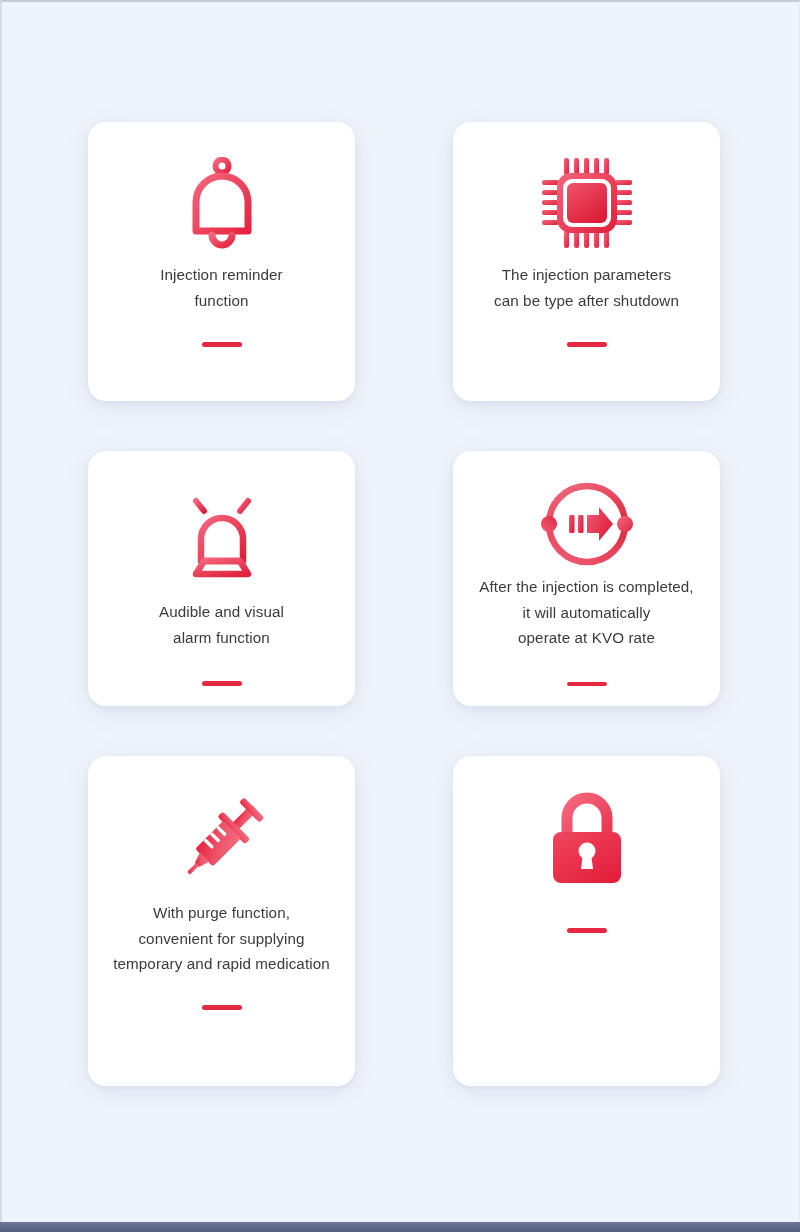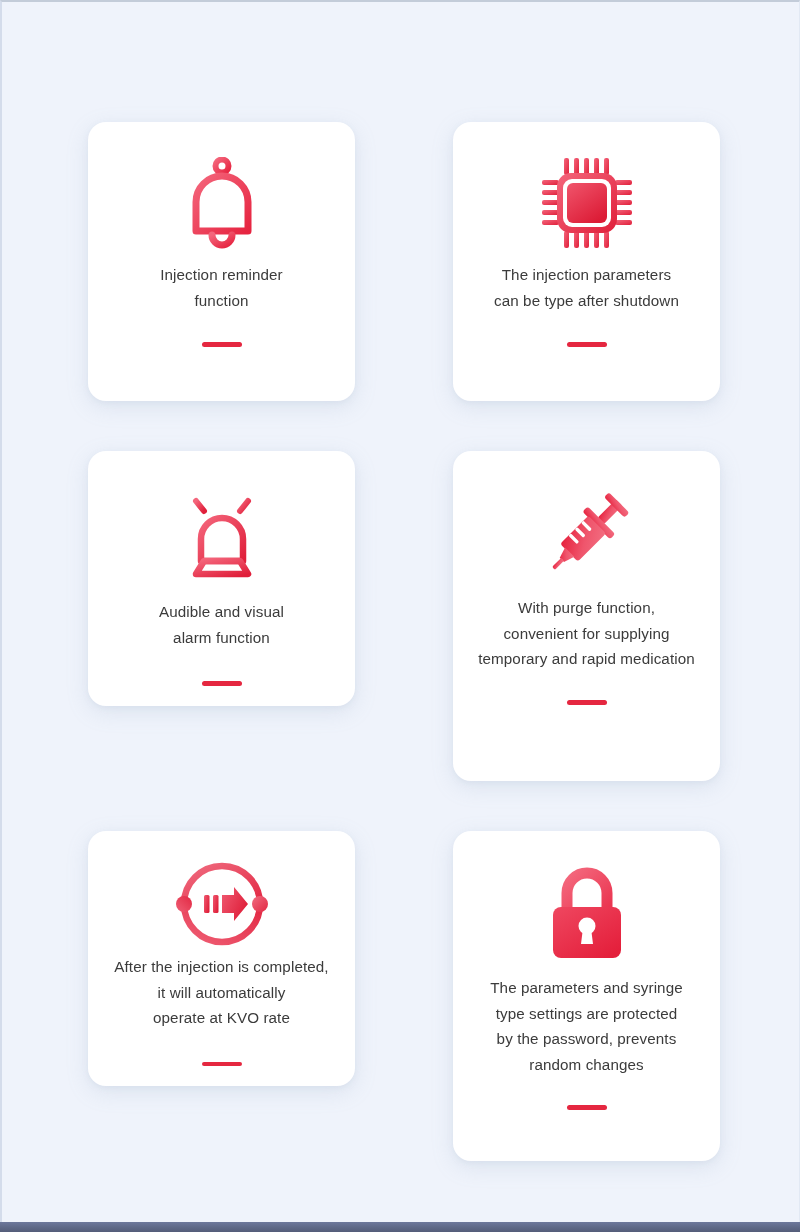--- a/index.html
+++ b/index.html
@@ -191,54 +191,20 @@
           <path d="M27 73 L27 51 A21 21 0 0 1 69 51 L69 73 Z" fill="none" stroke="url(#gAlarm)" stroke-width="6.5" stroke-linejoin="round"></path>
           <path d="M48 44 L48 70" stroke="url(#gAlarm)" stroke-width="9" stroke-linecap="round" opacity="0.92"></path>
           <path d="M22 86 L30 73 L66 73 L74 86 Z" fill="none" stroke="url(#gAlarm)" stroke-width="6.5" stroke-linejoin="round"></path>
         </svg>
       </div>
       <div class="card-text">Audible and visual
 alarm function</div>
       <div class="divider"></div>
     </div>
 
-    <div class="card r3">
-      <div class="icon-wrap">
-        <svg width="100" height="96" viewBox="0 0 100 96">
-          <defs>
-            <linearGradient id="gSyr" x1="0" y1="1" x2="1" y2="0">
-              <stop offset="0%" stop-color="#e6203c"></stop>
-              <stop offset="55%" stop-color="#ef556c"></stop>
-              <stop offset="100%" stop-color="#f26d80"></stop>
-            </linearGradient>
-          </defs>
-          <g transform="rotate(45 50 48)" fill="url(#gSyr)">
-
-            <rect x="46" y="3" width="9" height="26" rx="2"></rect>
-            <rect x="36" y="3" width="29" height="7" rx="3"></rect>
-
-            <rect x="31" y="28" width="39" height="7.5" rx="3"></rect>
-
-            <rect x="38" y="34" width="25" height="40" rx="3"></rect>
-
-            <rect x="38" y="41" width="12" height="3.4" rx="1.5" fill="#ffffff"></rect>
-            <rect x="38" y="50" width="12" height="3.4" rx="1.5" fill="#ffffff"></rect>
-            <rect x="38" y="59" width="12" height="3.4" rx="1.5" fill="#ffffff"></rect>
-
-            <path d="M44 73 L57 73 L53.5 84 L47.5 84 Z"></path>
-            <rect x="48.6" y="83" width="4" height="13" rx="1.6"></rect>
-          </g>
-        </svg>
-      </div>
-      <div class="card-text">With purge function,
-convenient for supplying
-temporary and rapid medication</div>
-      <div class="divider"></div>
-    </div>
-
     <div class="card r2">
       <div class="icon-wrap">
         <svg width="104" height="100" viewBox="0 0 104 100">
           <defs>
             <linearGradient id="gArcTop" x1="0" y1="0" x2="1" y2="1">
               <stop offset="0%" stop-color="#f06c80"></stop>
               <stop offset="100%" stop-color="#e22742"></stop>
             </linearGradient>
             <linearGradient id="gArcBot" x1="1" y1="0" x2="0" y2="1">
               <stop offset="0%" stop-color="#e22742"></stop>
@@ -261,40 +227,70 @@
         </svg>
       </div>
       <div class="card-text">After the injection is completed,
 it will automatically
 operate at KVO rate</div>
       <div class="divider"></div>
     </div>
 
     <div class="card r3">
       <div class="icon-wrap">
+        <svg width="100" height="96" viewBox="0 0 100 96">
+          <defs>
+            <linearGradient id="gSyr" x1="0" y1="1" x2="1" y2="0">
+              <stop offset="0%" stop-color="#e6203c"></stop>
+              <stop offset="55%" stop-color="#ef556c"></stop>
+              <stop offset="100%" stop-color="#f26d80"></stop>
+            </linearGradient>
+          </defs>
+          <g transform="rotate(45 50 48)" fill="url(#gSyr)">
+
+            <rect x="46" y="3" width="9" height="26" rx="2"></rect>
+            <rect x="36" y="3" width="29" height="7" rx="3"></rect>
+
+            <rect x="31" y="28" width="39" height="7.5" rx="3"></rect>
+
+            <rect x="38" y="34" width="25" height="40" rx="3"></rect>
+
+            <rect x="38" y="41" width="12" height="3.4" rx="1.5" fill="#ffffff"></rect>
+            <rect x="38" y="50" width="12" height="3.4" rx="1.5" fill="#ffffff"></rect>
+            <rect x="38" y="59" width="12" height="3.4" rx="1.5" fill="#ffffff"></rect>
+
+            <path d="M44 73 L57 73 L53.5 84 L47.5 84 Z"></path>
+            <rect x="48.6" y="83" width="4" height="13" rx="1.6"></rect>
+          </g>
+        </svg>
+      </div>
+      <div class="card-text">With purge function,
+convenient for supplying
+temporary and rapid medication</div>
+      <div class="divider"></div>
+    </div>
+
+    <div class="card r3">
+      <div class="icon-wrap">
         <svg width="84" height="96" viewBox="0 0 84 96">
           <defs>
             <linearGradient id="gShk" x1="0" y1="0" x2="1" y2="1">
               <stop offset="0%" stop-color="#f4697e"></stop>
               <stop offset="100%" stop-color="#ea3550"></stop>
             </linearGradient>
             <linearGradient id="gBody" x1="0" y1="0" x2="0.8" y2="1">
               <stop offset="0%" stop-color="#ef4760"></stop>
               <stop offset="100%" stop-color="#e41f3b"></stop>
             </linearGradient>
           </defs>
           <path d="M22 44 L22 27 A20 20 0 0 1 62 27 L62 44" fill="none" stroke="url(#gShk)" stroke-width="11" stroke-linecap="round"></path>
           <rect x="8" y="41" width="68" height="51" rx="8" fill="url(#gBody)"></rect>
           <circle cx="42" cy="60" r="8.5" fill="#ffffff"></circle>
           <path d="M38 62 L46 62 L48 78 L36 78 Z" fill="#ffffff"></path>
         </svg>
       </div>
-      <div class="card-text">The parameters and syringe
-type settings are protected
-by the password, prevents
-random changes</div>
       <div class="divider"></div>
     </div>
 
   </div>
 </div>
 
 <div id="bottom-bar"></div>
 
 </body></html>

